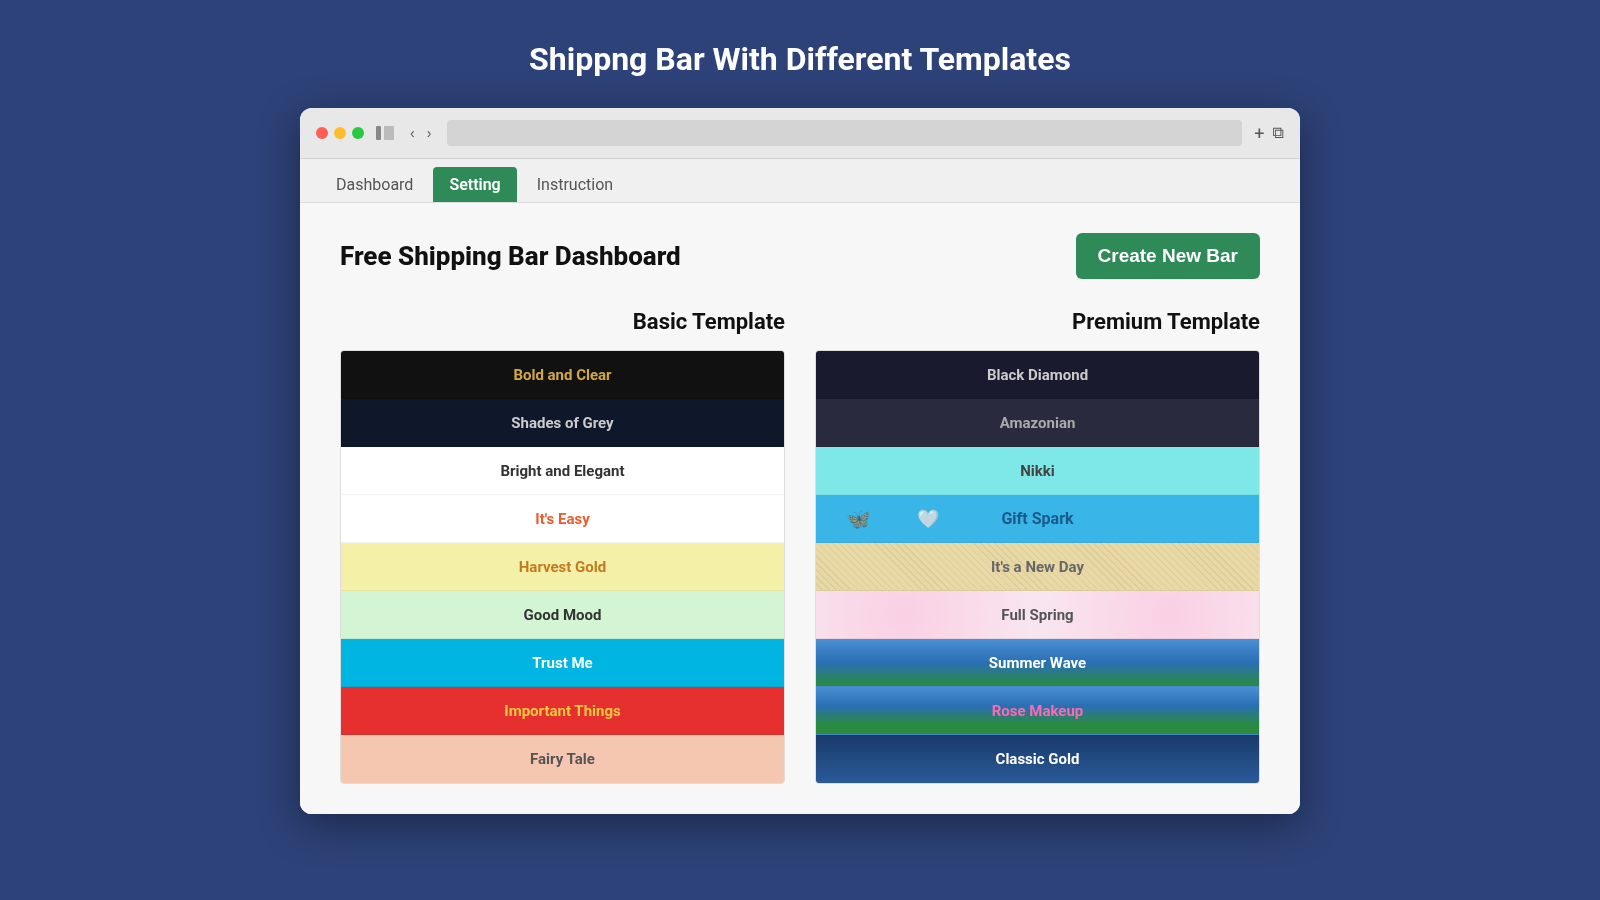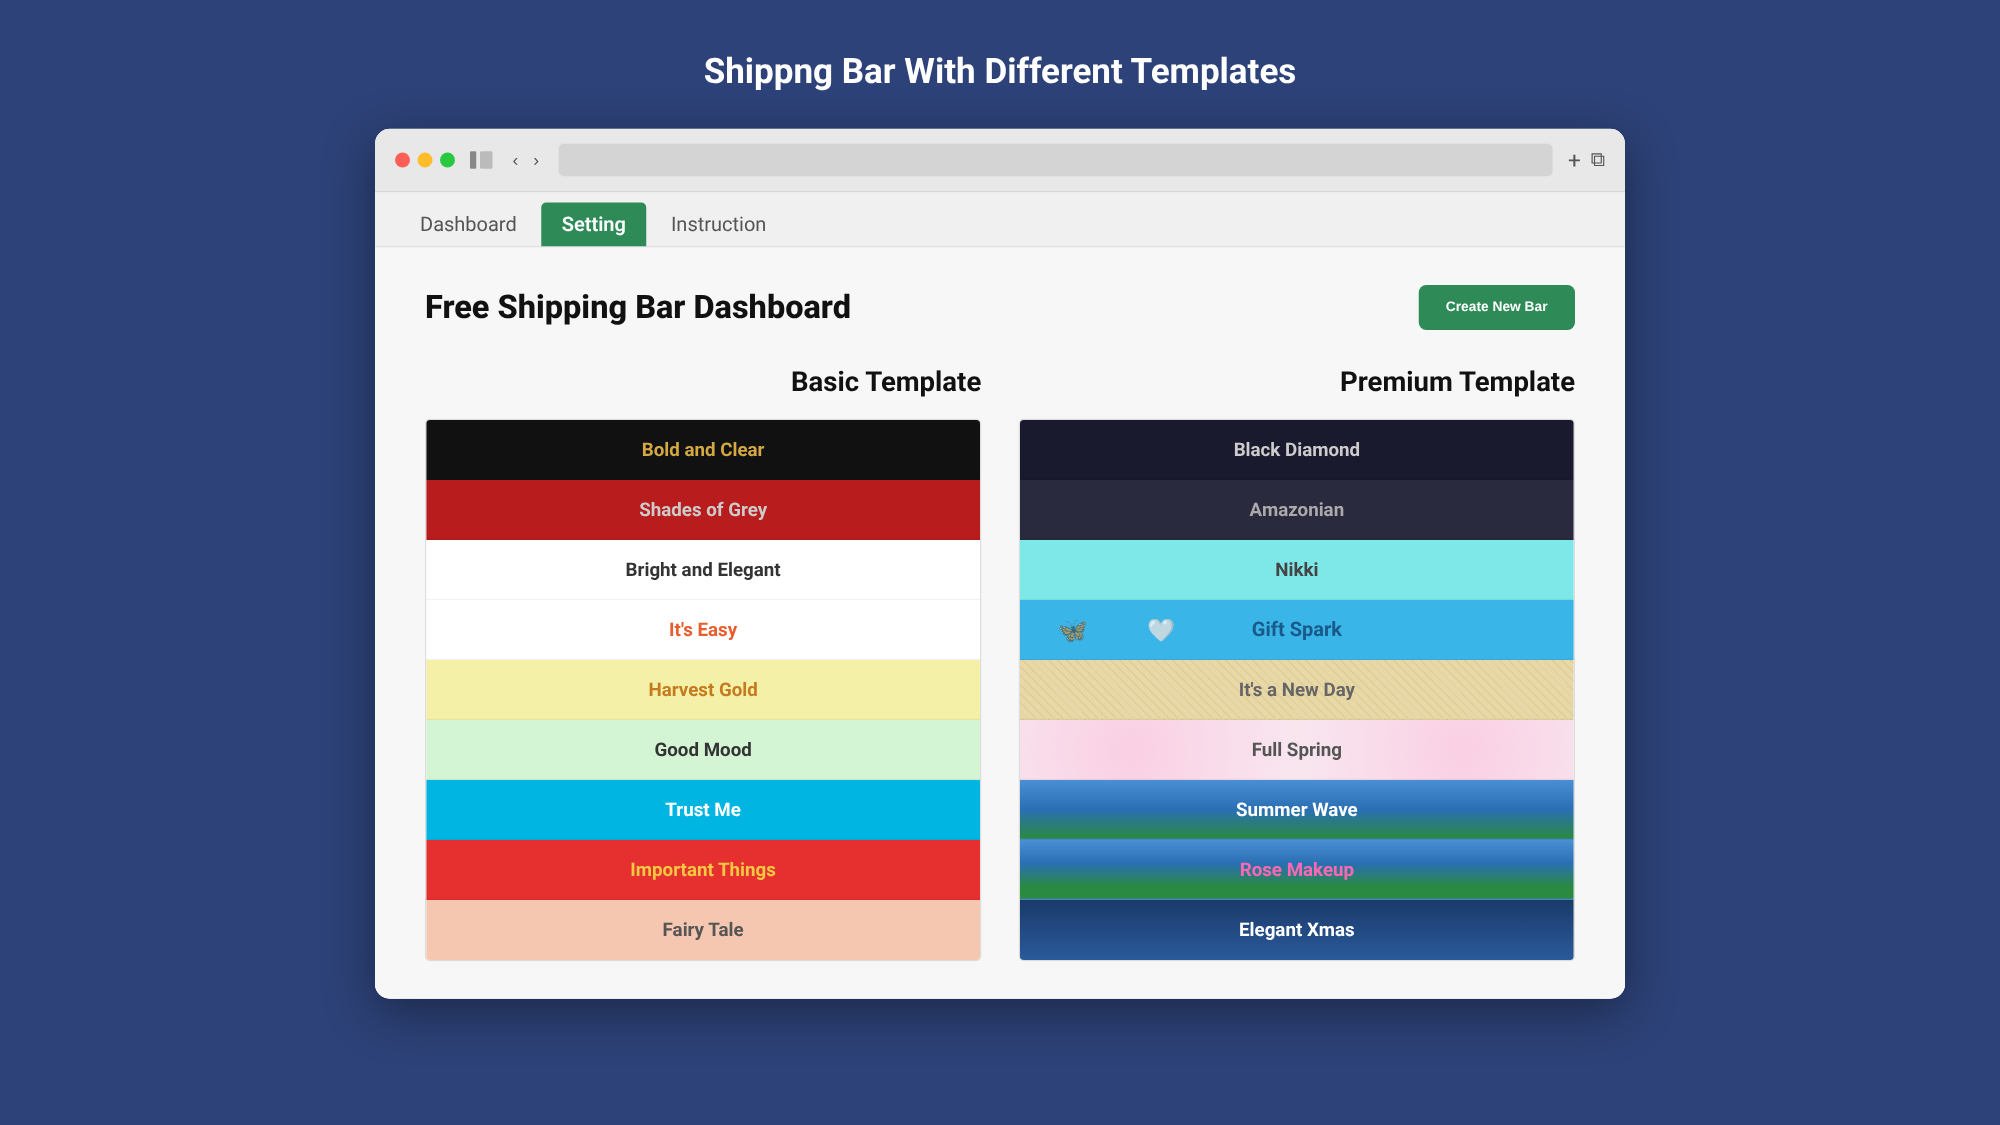--- a/index.html
+++ b/index.html
@@ -8,21 +8,21 @@
       font-family: -apple-system, BlinkMacSystemFont, 'Segoe UI', Roboto, sans-serif;
       display: flex;
       flex-direction: column;
       align-items: center;
       justify-content: flex-start;
       min-height: 900px;
       padding: 40px 20px;
     }
     .page-title {
       color: #ffffff;
-      font-size: 28px;
+      font-size: 32px;
       font-weight: 700;
       margin-bottom: 30px;
       text-align: left;
     }
     .browser-window {
       width: 1000px;
       background: #f0f0f0;
       border-radius: 12px;
       overflow: hidden;
       box-shadow: 0 10px 40px rgba(0,0,0,0.4);
@@ -128,21 +128,21 @@
       font-size: 26px;
       font-weight: 800;
       color: #111;
     }
     .create-btn {
       background: #2e8b57;
       color: #fff;
       border: none;
       padding: 12px 22px;
       border-radius: 6px;
-      font-size: 11px;
+      font-size: 19px;
       font-weight: 600;
       cursor: pointer;
     }
     .templates-grid {
       display: grid;
       grid-template-columns: 1fr 1fr;
       gap: 30px;
     }
     .template-section h2 {
       font-size: 22px;
@@ -166,21 +166,21 @@
       cursor: pointer;
       border-bottom: 1px solid rgba(0,0,0,0.05);
       min-height: 48px;
       position: relative;
     }
     .template-row:last-child {
       border-bottom: none;
     }
     
     .row-bold-clear { background: #111; color: #d4a843; }
-    .row-shades-grey { background: #b91c1c; color: #ccc; }
+    .row-shades-grey { background: #0f172a; color: #ccc; }
     .row-bright-elegant { background: #fff; color: #333; }
     .row-its-easy { background: #fff; color: #e85d2e; }
     .row-harvest-gold { background: #f5f0a8; color: #c47a1e; }
     .row-good-mood { background: #d4f5d4; color: #333; }
     .row-trust-me { background: #00b5e2; color: #fff; }
     .row-fairy-tale { background: #f5c6b0; color: #555; }
     .row-important-things { background: #e63030; color: #f5c842; }
     
     .row-black-diamond { background: #1a1a2e; color: #ccc; }
     .row-amazonian { background: #2a2a3e; color: #aaa; }
@@ -274,19 +274,19 @@
             <div class="template-row row-nikki">Nikki</div>
             <div class="template-row row-gift-spark">
               <span class="gift-spark-icon">🦋</span>
               <span class="gift-spark-heart">🤍</span>
               Gift Spark
             </div>
             <div class="template-row row-its-new-day">It's a New Day</div>
             <div class="template-row row-full-spring">Full Spring</div>
             <div class="template-row row-summer-wave">Summer Wave</div>
             <div class="template-row row-rose-makeup">Rose Makeup</div>
-            <div class="template-row row-classic-xmas">Elegant Xmas</div>
+            <div class="template-row row-classic-xmas">Classic Gold</div>
           </div>
         </div>
       </div>
     </div>
   </div>
 </div>
 
 </body></html>

